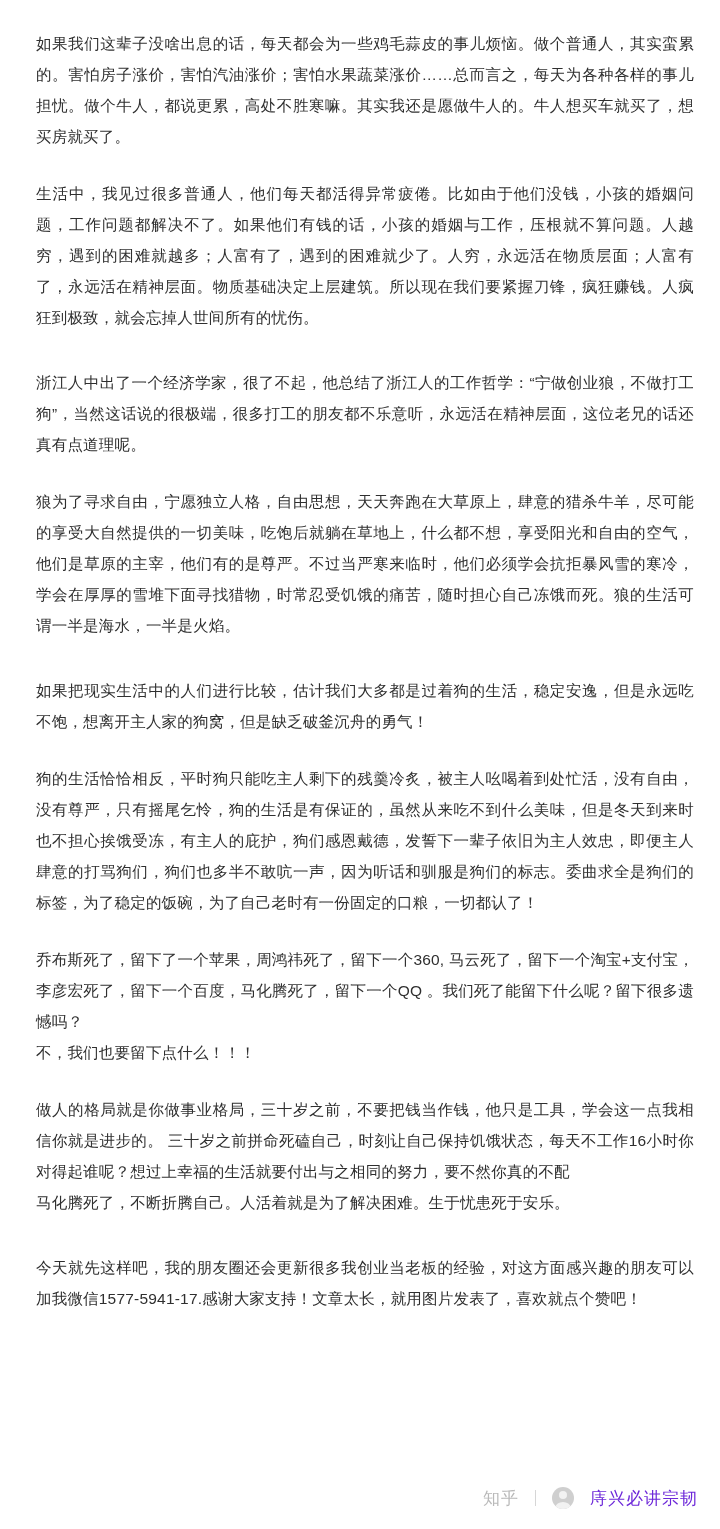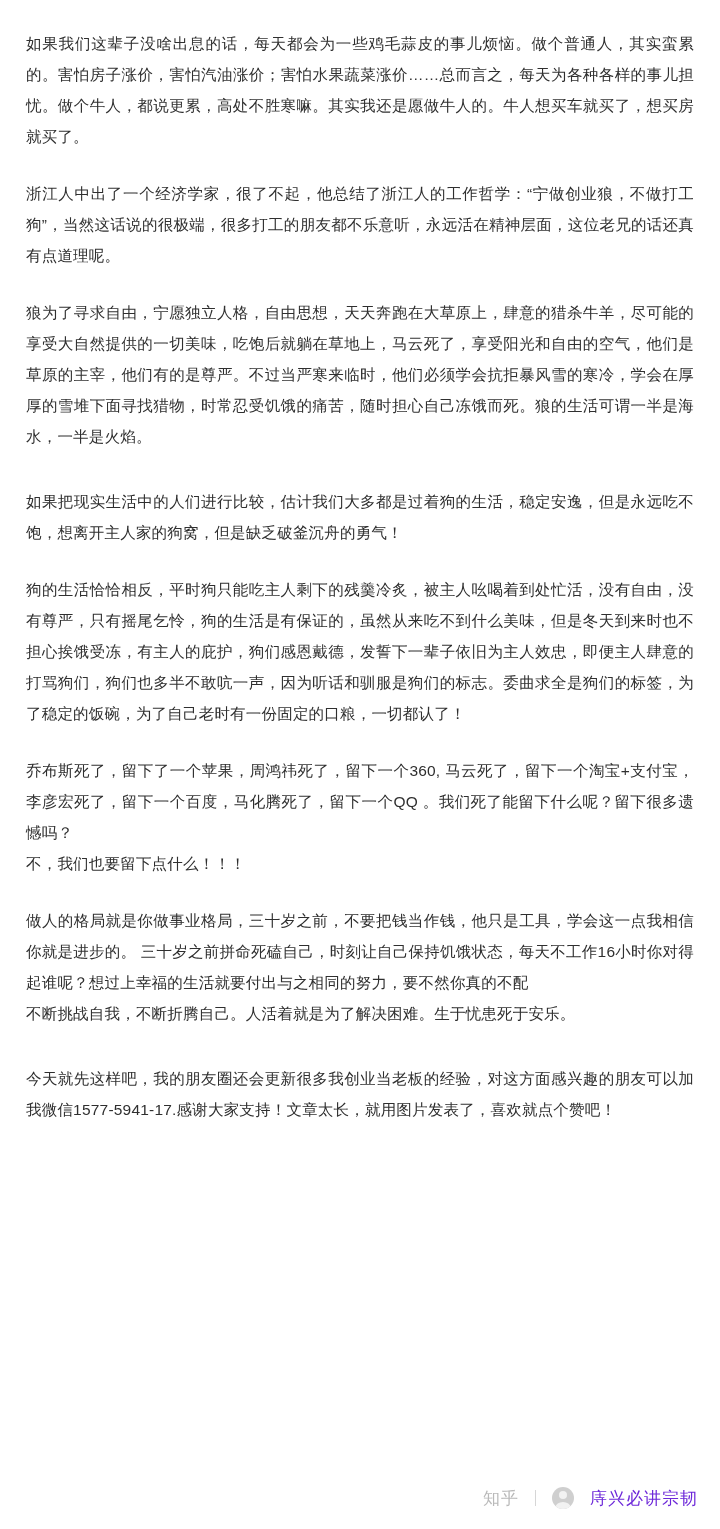--- a/index.html
+++ b/index.html
@@ -11,21 +11,21 @@
     width: 720px;
     min-height: 1529px;
     font-family: "Liberation Sans", "DejaVu Sans", sans-serif;
     color: #2b2b2b;
     position: relative;
   }
   .page {
     width: 720px;
     min-height: 1529px;
     box-sizing: border-box;
-    padding: 28px 26px 0 26px;
+    padding: 28px 26px 0 36px;
     background: #ffffff;
     position: relative;
   }
   .para {
     font-size: 15.5px;
     line-height: 31px;
     text-align: justify;
     color: #2f2f2f;
     margin: 0 0 26px 0;
     letter-spacing: 0.2px;
@@ -109,28 +109,29 @@
   .spacer-bottom {
     height: 72px;
   }
 </style>
 </head>
 <body>
 
 <div class="page">
 
   <p class="para">如果我们这辈子没啥出息的话，每天都会为一些鸡毛蒜皮的事儿烦恼。做个普通人，其实蛮累的。害怕房子涨价，害怕汽油涨价；害怕水果蔬菜涨价……总而言之，每天为各种各样的事儿担忧。做个牛人，都说更累，高处不胜寒嘛。其实我还是愿做牛人的。牛人想买车就买了，想买房就买了。</p>
+  <p class="para gap-lg">生活中，我见过很多普通人，他们每天都活得异常疲倦。比如由于他们没钱，小孩的婚姻问题，工作问题都解决不了。如果他们有钱的话，小孩的婚姻与工作，压根就不算问题。人越穷，遇到的困难就越多；人富有了，遇到的困难就少了。人穷，永远活在物质层面；人富有了，永远活在精神层面。物质基础决定上层建筑。所以现在我们要紧握刀锋，疯狂赚钱。人疯狂到极致，就会忘掉人世间所有的忧伤。</p>
   <p class="para">浙江人中出了一个经济学家，很了不起，他总结了浙江人的工作哲学：“宁做创业狼，不做打工狗”，当然这话说的很极端，很多打工的朋友都不乐意听，永远活在精神层面，这位老兄的话还真有点道理呢。</p>
-  <p class="para gap-lg">狼为了寻求自由，宁愿独立人格，自由思想，天天奔跑在大草原上，肆意的猎杀牛羊，尽可能的享受大自然提供的一切美味，吃饱后就躺在草地上，马云死了，享受阳光和自由的空气，他们是草原的主宰，他们有的是尊严。不过当严寒来临时，他们必须学会抗拒暴风雪的寒冷，学会在厚厚的雪堆下面寻找猎物，时常忍受饥饿的痛苦，随时担心自己冻饿而死。狼的生活可谓一半是海水，一半是火焰。</p>
+  <p class="para gap-lg">狼为了寻求自由，宁愿独立人格，自由思想，天天奔跑在大草原上，肆意的猎杀牛羊，尽可能的享受大自然提供的一切美味，吃饱后就躺在草地上，什么都不想，享受阳光和自由的空气，他们是草原的主宰，他们有的是尊严。不过当严寒来临时，他们必须学会抗拒暴风雪的寒冷，学会在厚厚的雪堆下面寻找猎物，时常忍受饥饿的痛苦，随时担心自己冻饿而死。狼的生活可谓一半是海水，一半是火焰。</p>
   <p class="para">如果把现实生活中的人们进行比较，估计我们大多都是过着狗的生活，稳定安逸，但是永远吃不饱，想离开主人家的狗窝，但是缺乏破釜沉舟的勇气！</p>
   <p class="para">狗的生活恰恰相反，平时狗只能吃主人剩下的残羹冷炙，被主人吆喝着到处忙活，没有自由，没有尊严，只有摇尾乞怜，狗的生活是有保证的，虽然从来吃不到什么美味，但是冬天到来时也不担心挨饿受冻，有主人的庇护，狗们感恩戴德，发誓下一辈子依旧为主人效忠，即便主人肆意的打骂狗们，狗们也多半不敢吭一声，因为听话和驯服是狗们的标志。委曲求全是狗们的标签，为了稳定的饭碗，为了自己老时有一份固定的口粮，一切都认了！</p>
   <p class="para tight">乔布斯死了，留下了一个苹果，周鸿祎死了，留下一个360, 马云死了，留下一个淘宝+支付宝，李彦宏死了，留下一个百度，马化腾死了，留下一个QQ 。我们死了能留下什么呢？留下很多遗憾吗？</p>
   <p class="para">不，我们也要留下点什么！！！</p>
   <p class="para tight">做人的格局就是你做事业格局，三十岁之前，不要把钱当作钱，他只是工具，学会这一点我相信你就是进步的。 三十岁之前拼命死磕自己，时刻让自己保持饥饿状态，每天不工作16小时你对得起谁呢？想过上幸福的生活就要付出与之相同的努力，要不然你真的不配</p>
-  <p class="para gap-lg">不断挑战自我，不断折腾自己。人活着就是为了解决困难。生于忧患死于安乐。</p>
+  <p class="para gap-lg">马化腾死了，不断折腾自己。人活着就是为了解决困难。生于忧患死于安乐。</p>
   <p class="para">今天就先这样吧，我的朋友圈还会更新很多我创业当老板的经验，对这方面感兴趣的朋友可以加我微信1577-5941-17.感谢大家支持！文章太长，就用图片发表了，喜欢就点个赞吧！</p>
 
   <div class="spacer-bottom"></div>
 
   <div class="footer-bar">
     <div class="watermark">
       <span class="zhihu-logo">知乎</span>
       <span class="divider-dot"></span>
       <span class="avatar"></span>
       <span class="author">庤兴必讲宗韧</span>

